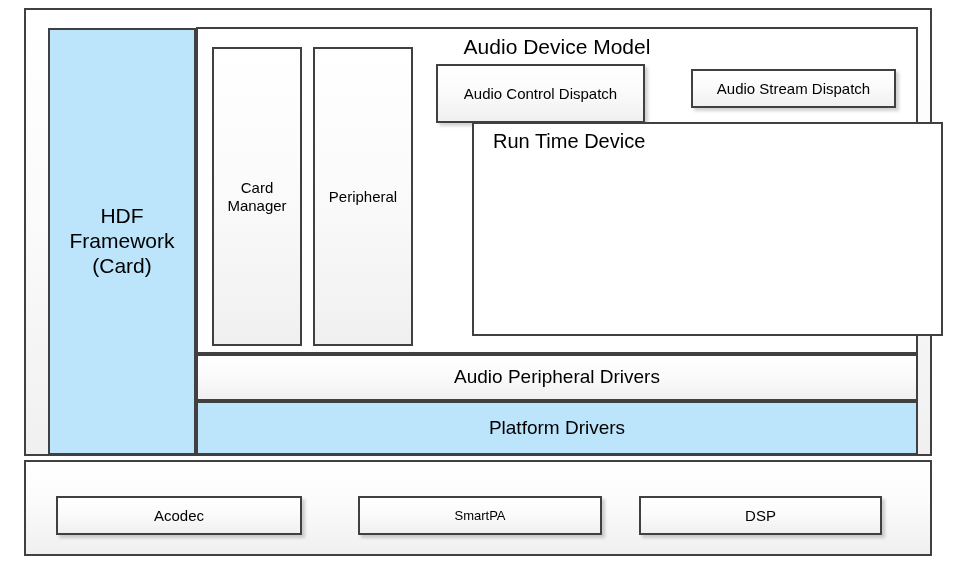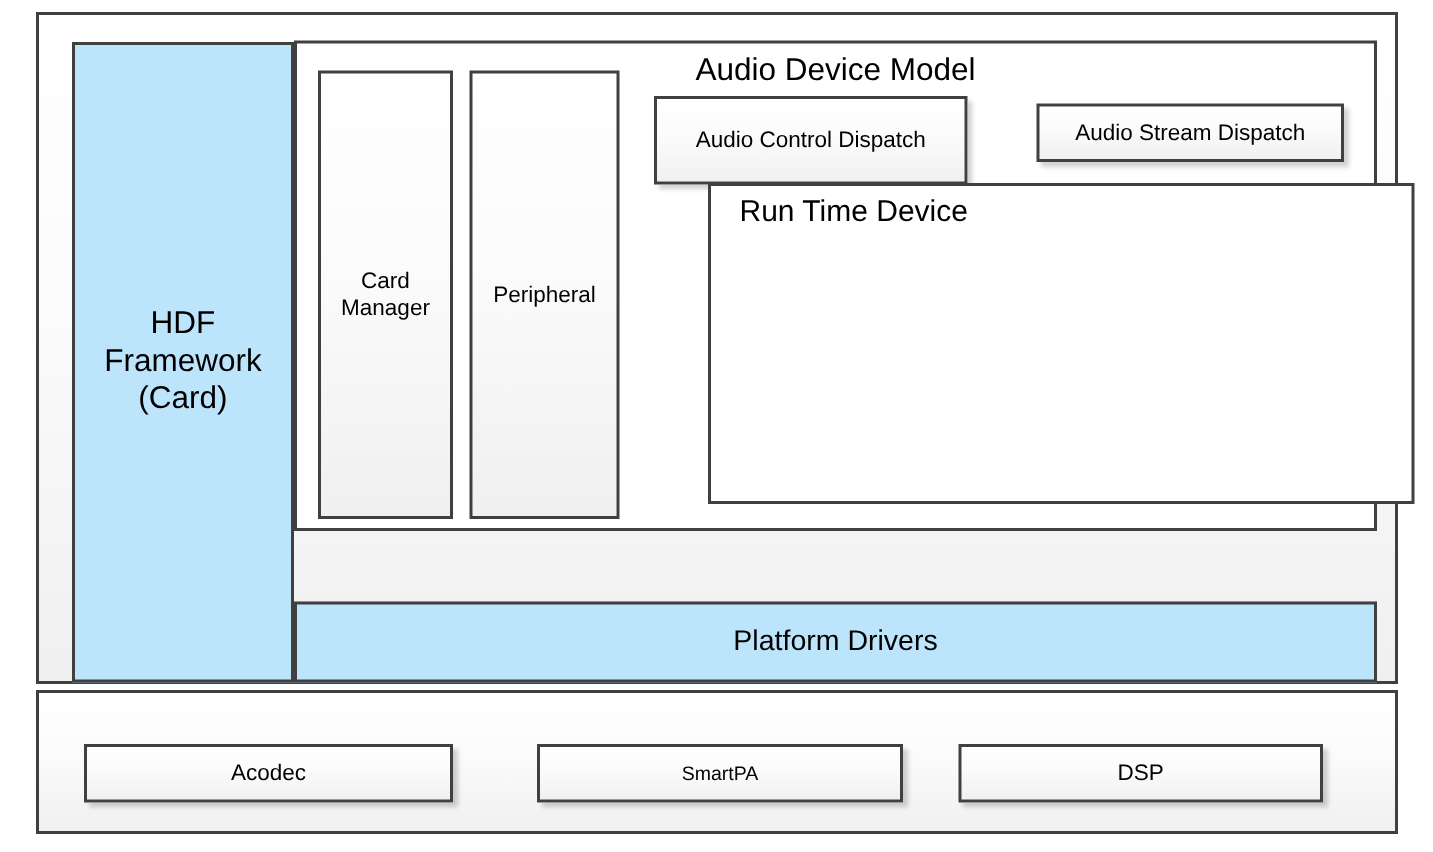--- a/index.html
+++ b/index.html
@@ -177,20 +177,23 @@
   <div class="box grad shadow rtd-cell rtd-col-right rtd-row-0">
     <span>Dai</span>
   </div>
   <div class="box grad shadow rtd-cell rtd-col-right rtd-row-1">
     <span>Dsp</span>
   </div>
   <div class="box grad shadow rtd-cell rtd-col-right rtd-row-2">
     <span>Sapm</span>
   </div>
 
+  <div class="box grad" id="audio-peripheral-drivers">
+    <span>Audio Peripheral Drivers</span>
+  </div>
   <div class="box blue" id="platform-drivers">
     <span>Platform Drivers</span>
   </div>
 
   <div class="box grad" id="outer-bottom"></div>
 
   <div class="box grad shadow" id="acodec">
     <span>Acodec</span>
   </div>
   <div class="box grad shadow" id="smartpa">

